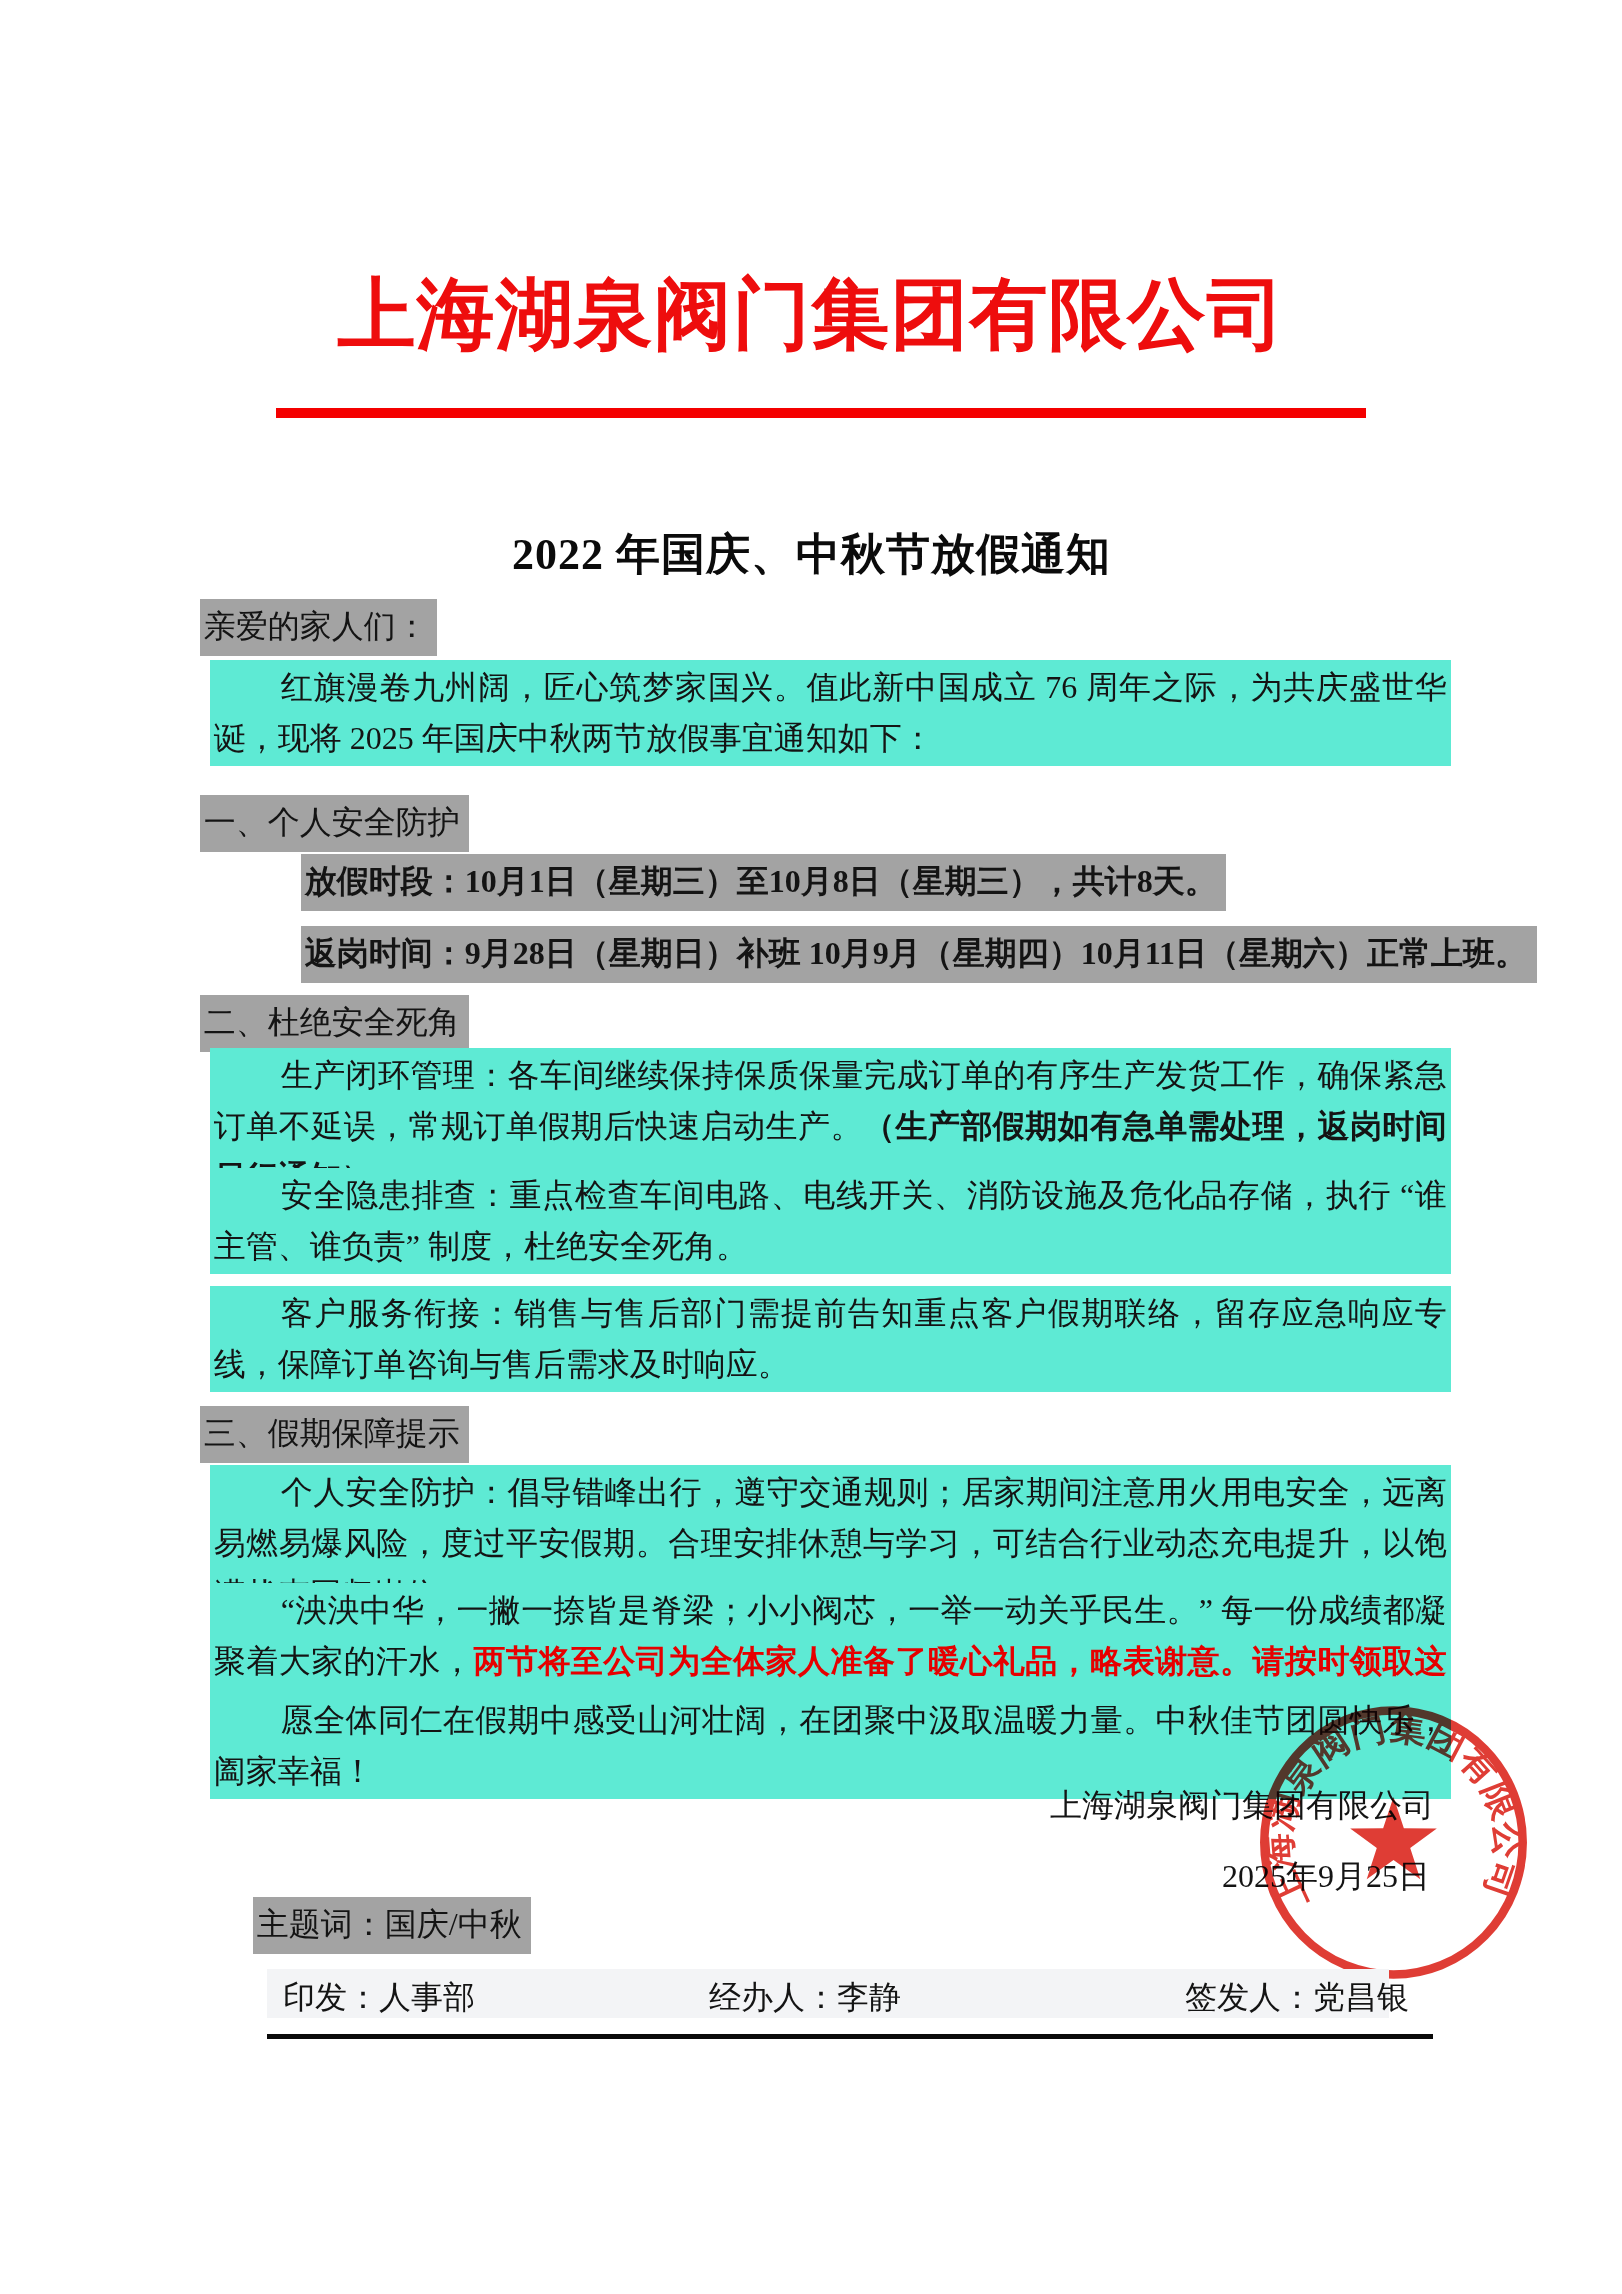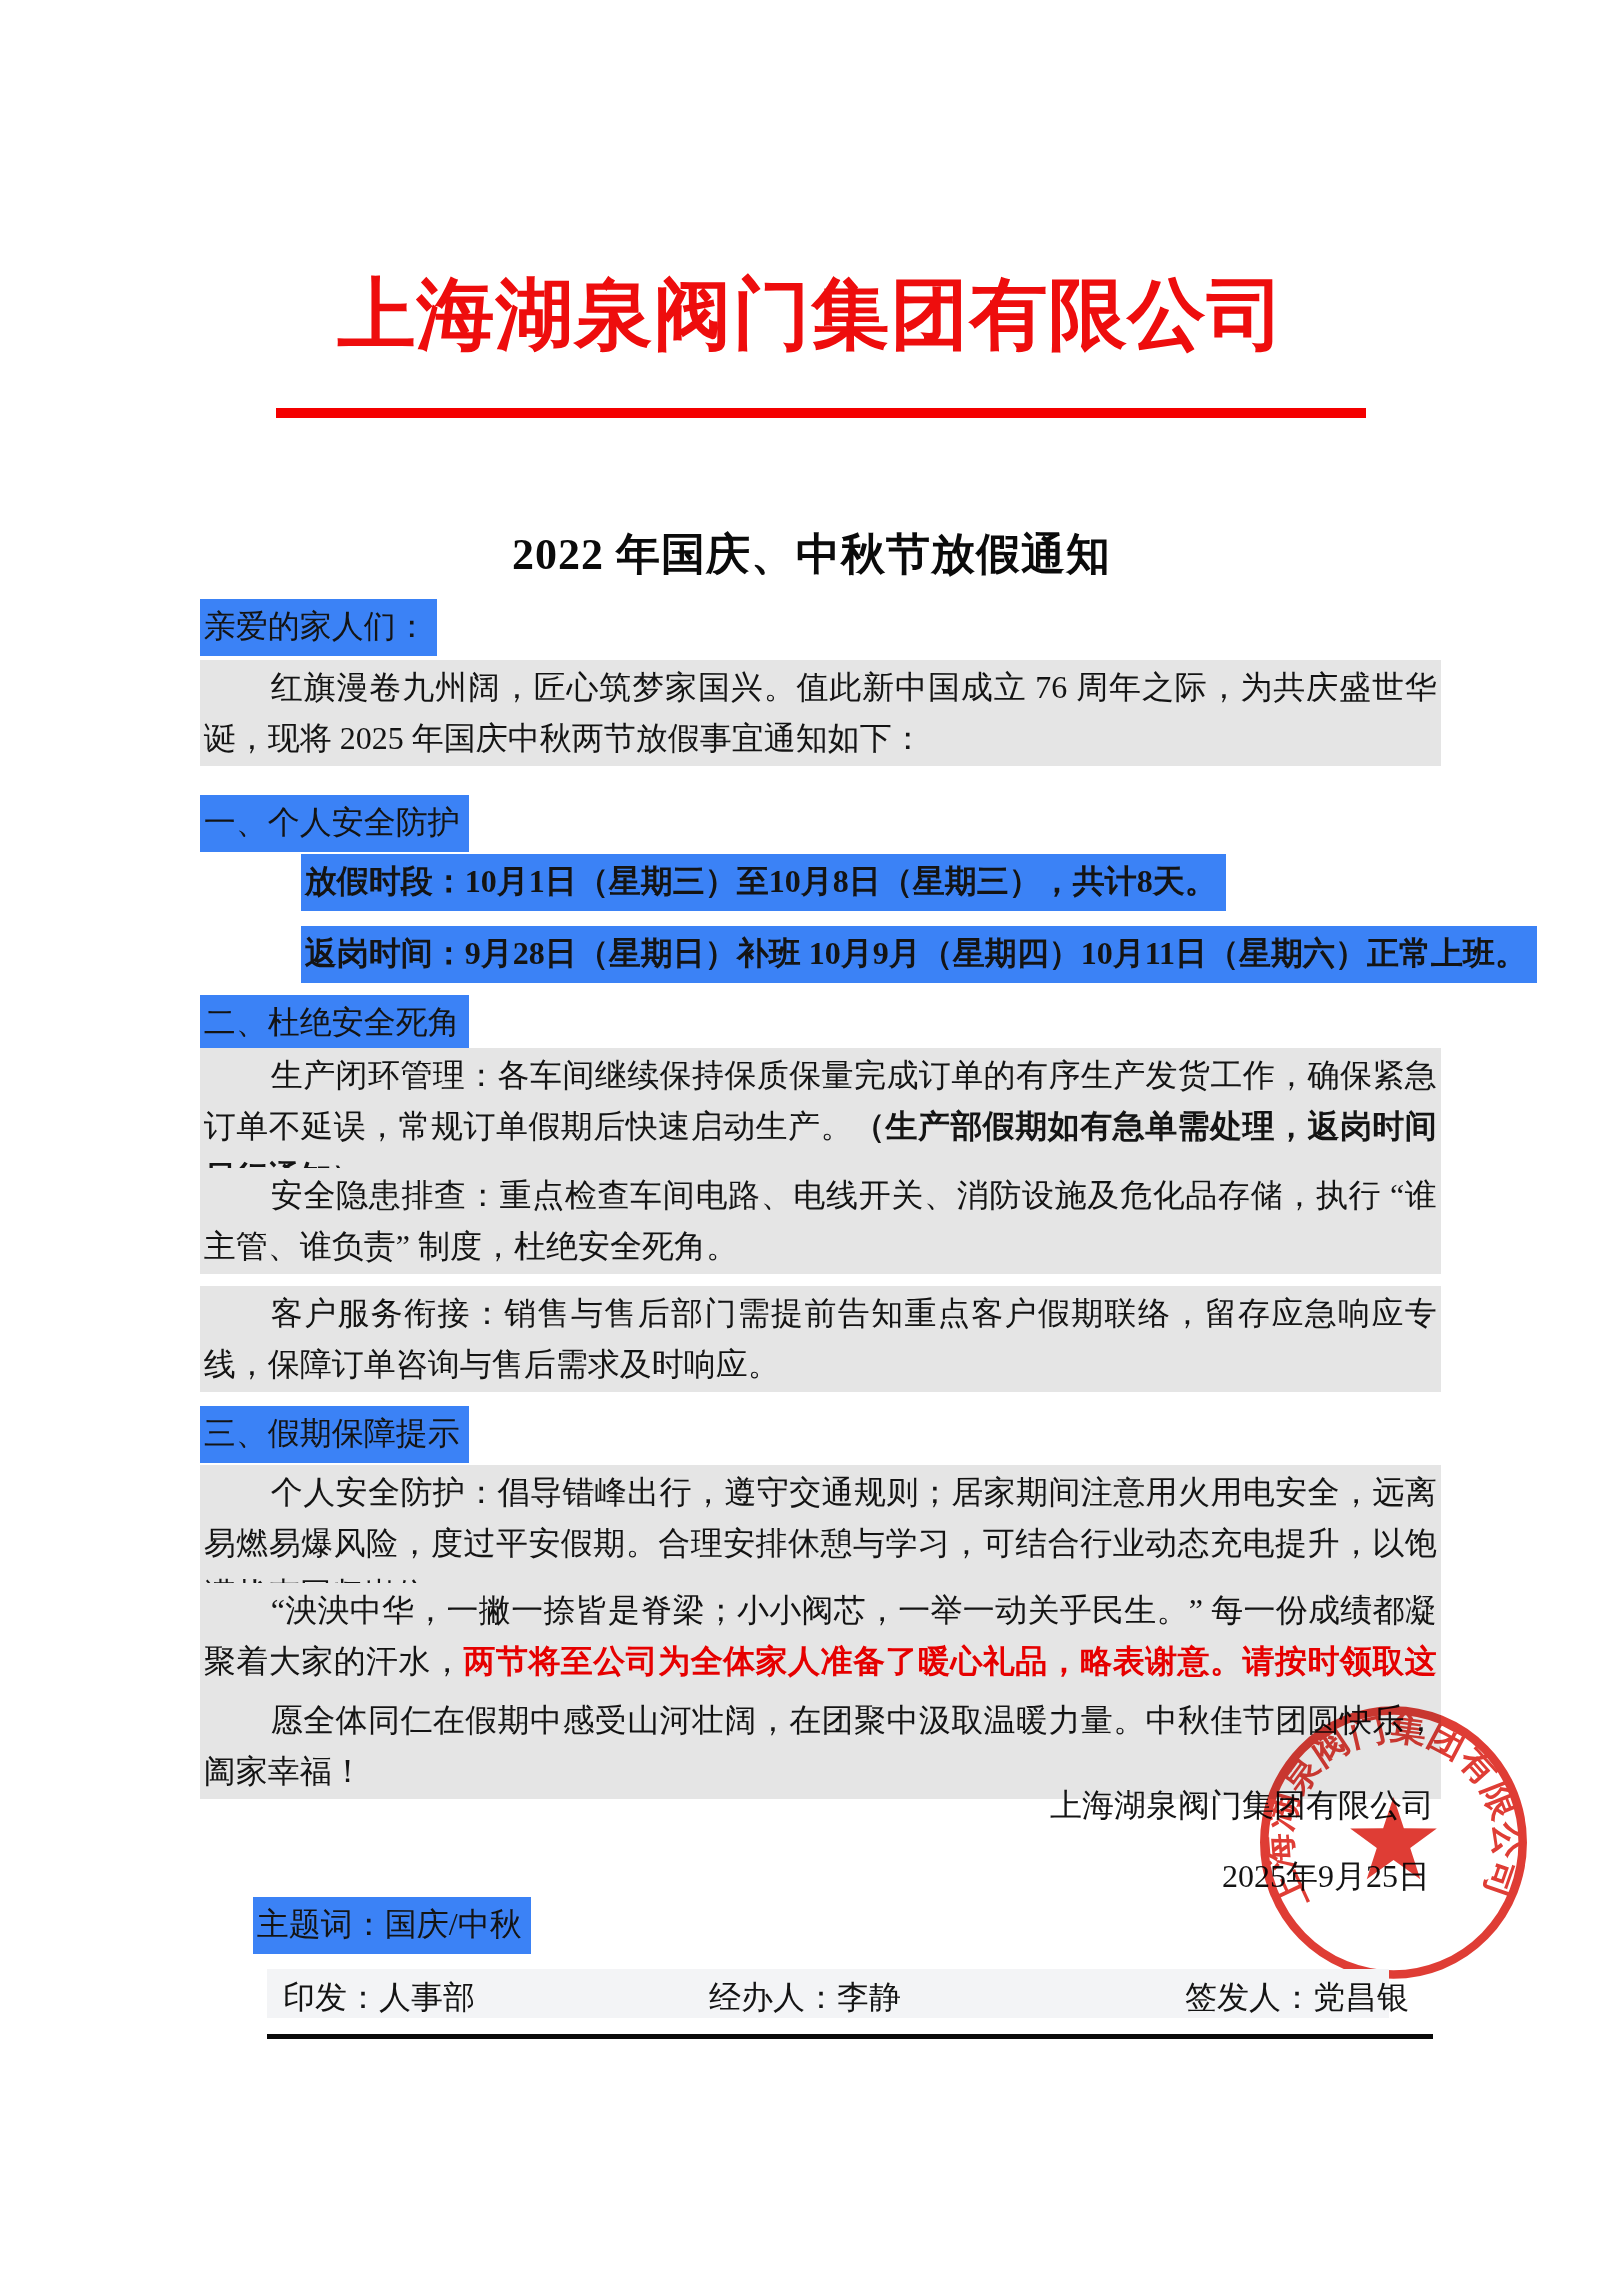--- a/index.html
+++ b/index.html
@@ -13,25 +13,25 @@
     left:0;top:263px;width:1623px;text-align:center;
     font-size:78px;font-weight:700;color:#ee0d0d;letter-spacing:1px;white-space:nowrap;
   }
   .red-rule{left:276px;top:408px;width:1090px;height:9.5px;background:#f40000;}
   .doc-title{
     left:0;top:525px;width:1623px;text-align:center;
     font-size:44px;font-weight:700;color:#0b0b0b;letter-spacing:1px;
   }
   .body-text{font-size:32px;line-height:51px;}
   .para{
-    left:200px;width:1233px;text-align:justify;text-justify:inter-ideograph;
-    background:#e5e5e5;padding:1.9px 3.8px;
+    left:210px;width:1233px;text-align:justify;text-justify:inter-ideograph;
+    background:#5eead4;padding:1.9px 3.8px;
   }
   .indent{text-indent:67px;}
-  .inline-band{display:inline-block;background:#3b82f6;padding:1.9px 9.5px 3.8px 3.8px;}
+  .inline-band{display:inline-block;background:#a3a3a3;padding:1.9px 9.5px 3.8px 3.8px;}
   .bold{font-weight:700;}
   .red-bold{color:#e60000;font-weight:700;}
   .sec-heading{font-size:32px;}
   .sign-line{right:189px;text-align:right;font-size:32px;}
   .date-line{right:193px;text-align:right;font-size:32px;}
   .footer-band{
     left:267px;top:1969px;width:1122px;height:49px;background:#f3f4f6;
   }
   .footer-item{top:1976px;font-size:32px;}
   .footer-rule{left:267px;top:2034px;width:1166px;height:4.8px;background:#0a0a0a;}

